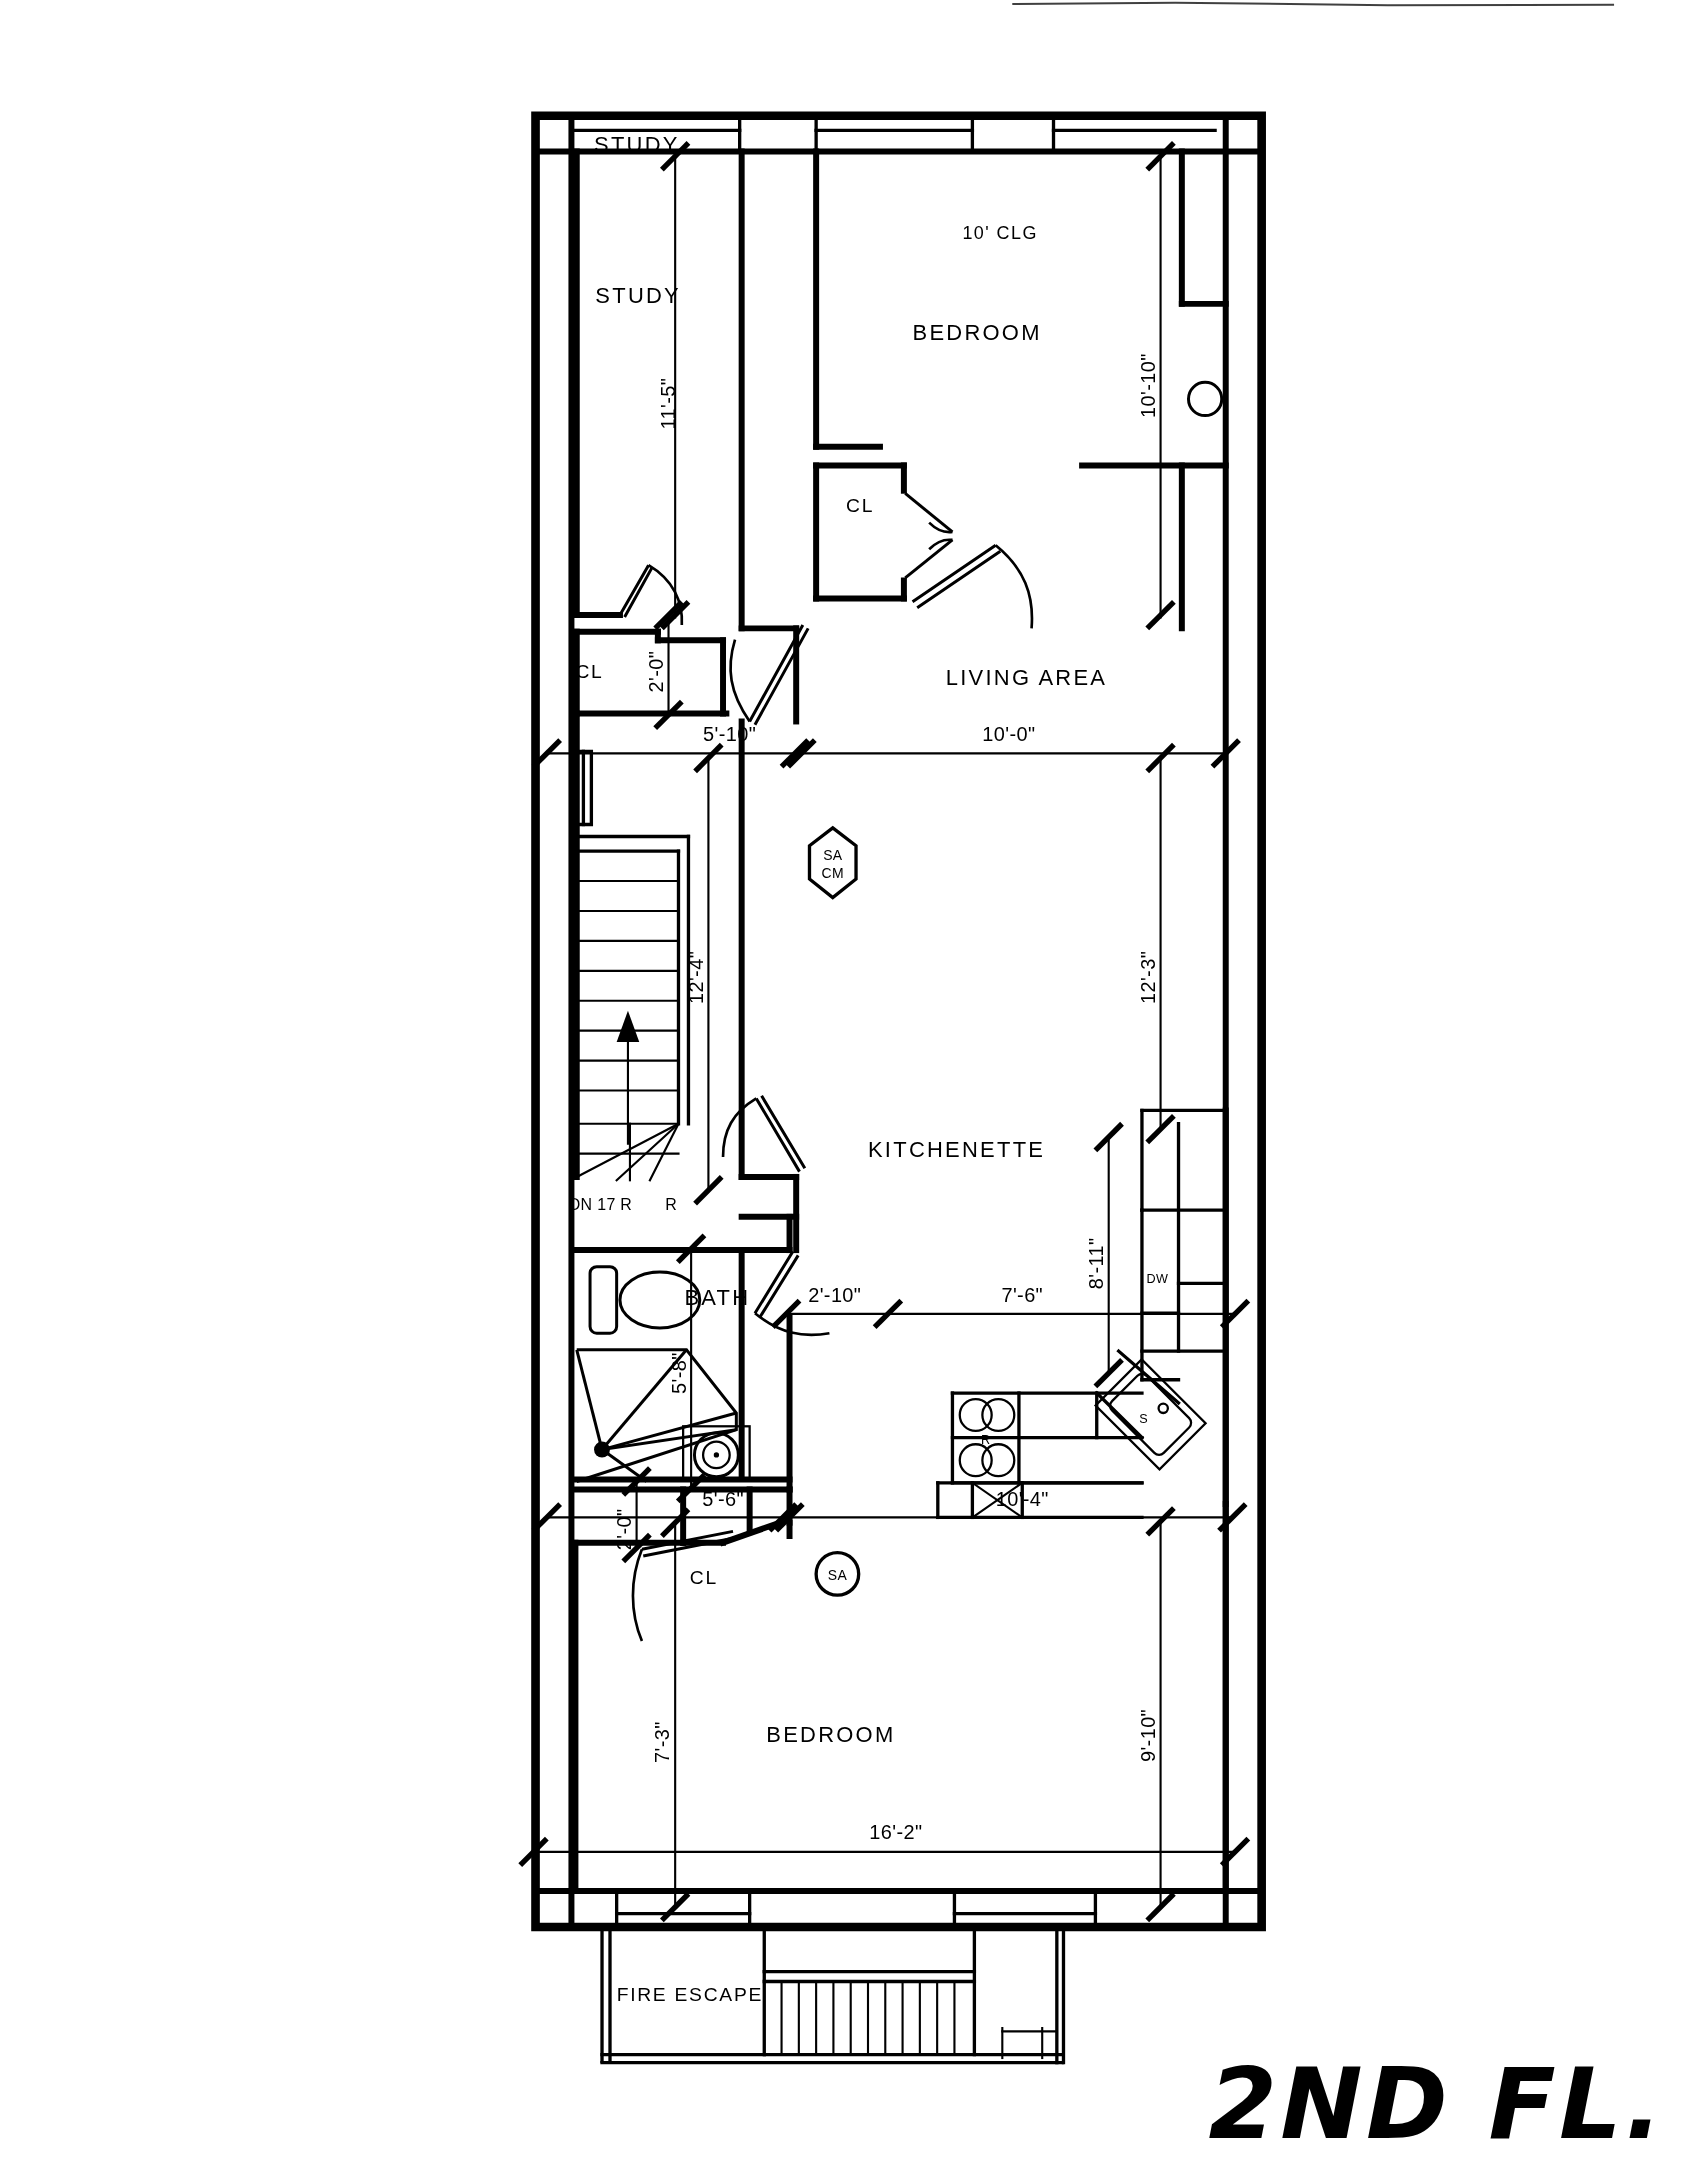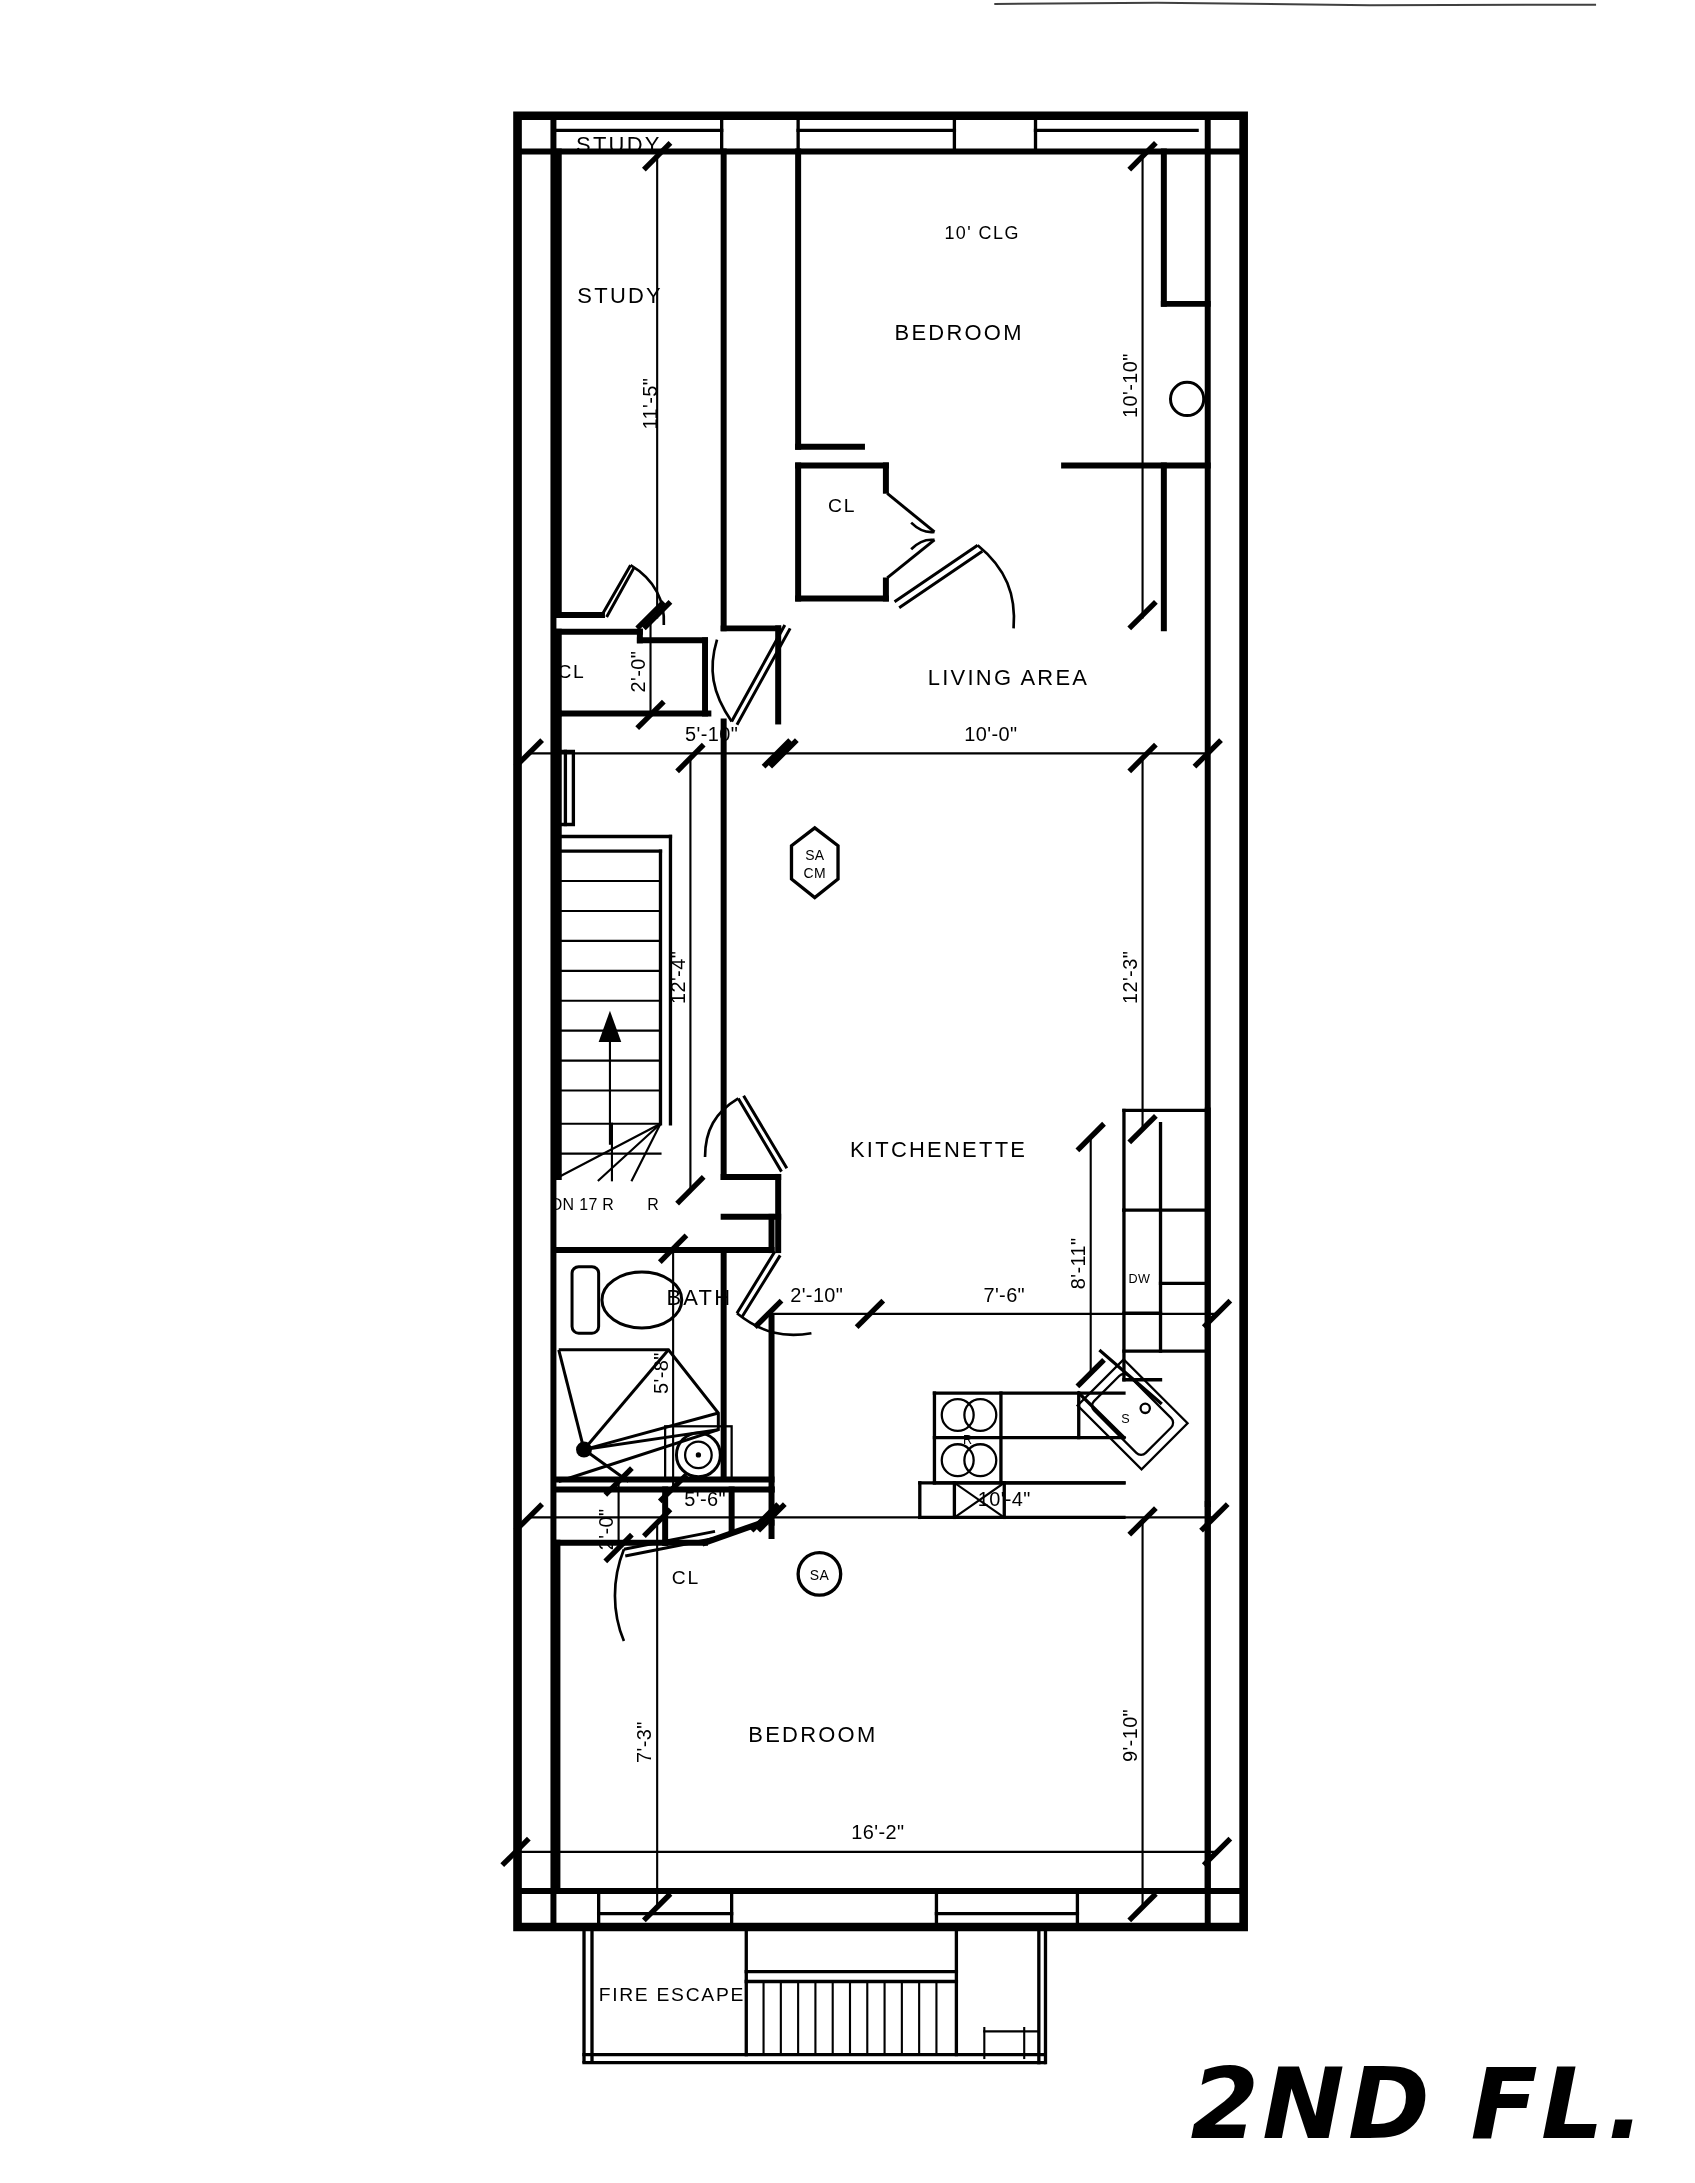--- a/index.html
+++ b/index.html
@@ -4,21 +4,21 @@
 <title>2ND FL. Floor Plan</title>
 <style>
   html,body{margin:0;padding:0;background:#ffffff;}
   body{
     width:1696px;height:2183px;
     font-family:"Liberation Sans", sans-serif;
     color:#000;
     overflow:hidden;
     position:relative;
   }
-  #plan-root{position:absolute;left:0;top:0;width:1525px;height:2183px;}
+  #plan-root{position:absolute;left:18px;top:0;width:1525px;height:2183px;}
   svg{display:block;}
   .wall{fill:none;stroke:#000;stroke-width:9;stroke-linecap:square;stroke-linejoin:miter;}
   .wall-thick{fill:none;stroke:#000;stroke-width:13;stroke-linecap:square;stroke-linejoin:miter;}
   .wall-thin{fill:none;stroke:#000;stroke-width:5;stroke-linecap:square;stroke-linejoin:miter;}
   .hair{fill:none;stroke:#000;stroke-width:3.2;stroke-linecap:square;}
   .dimline{fill:none;stroke:#000;stroke-width:3.2;}
   .tick{fill:none;stroke:#000;stroke-width:8;stroke-linecap:butt;}
   .door{fill:none;stroke:#000;stroke-width:4;}
   .doorleaf{fill:none;stroke:#000;stroke-width:4.5;}
   .fix{fill:none;stroke:#000;stroke-width:4.5;}

